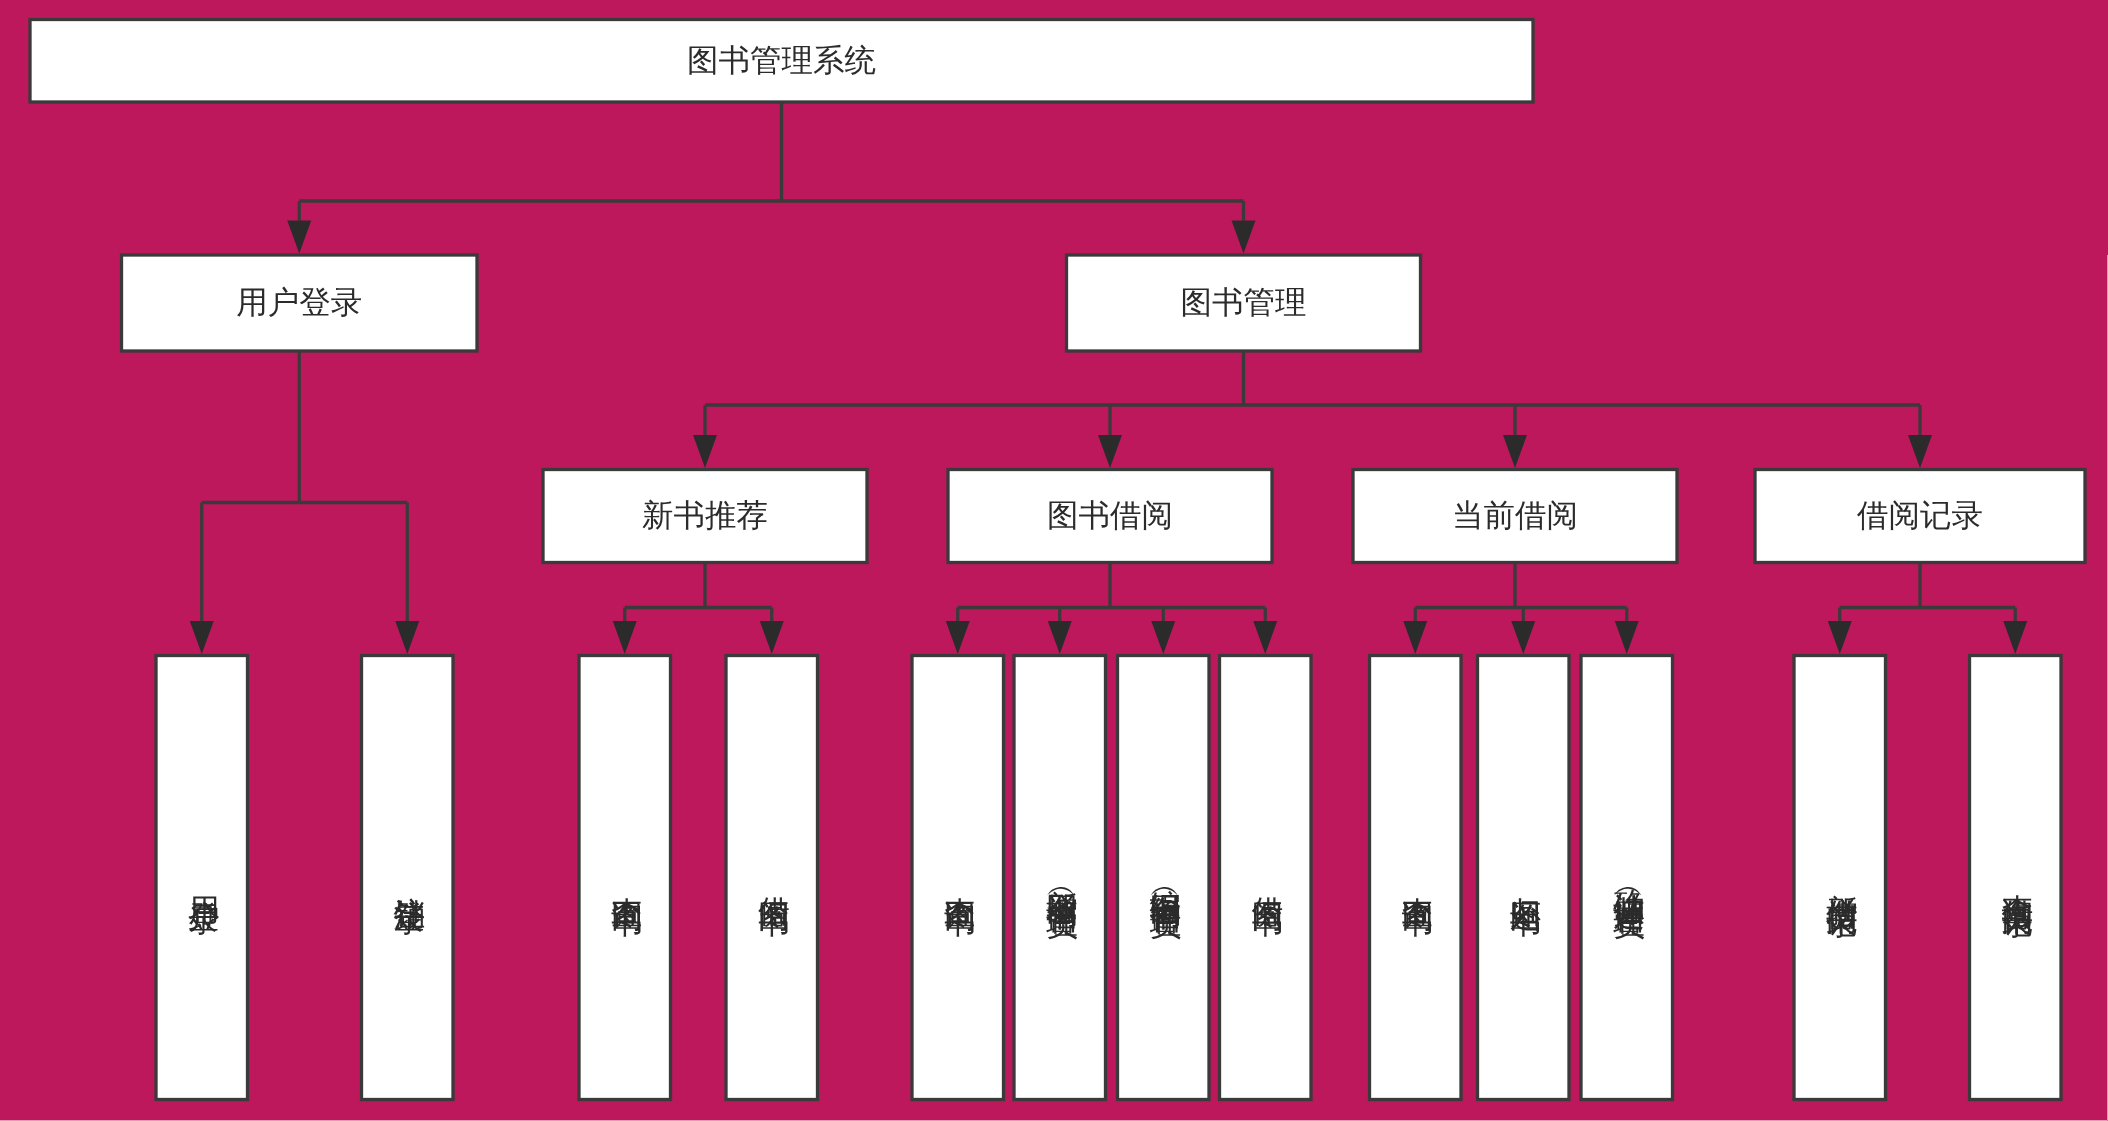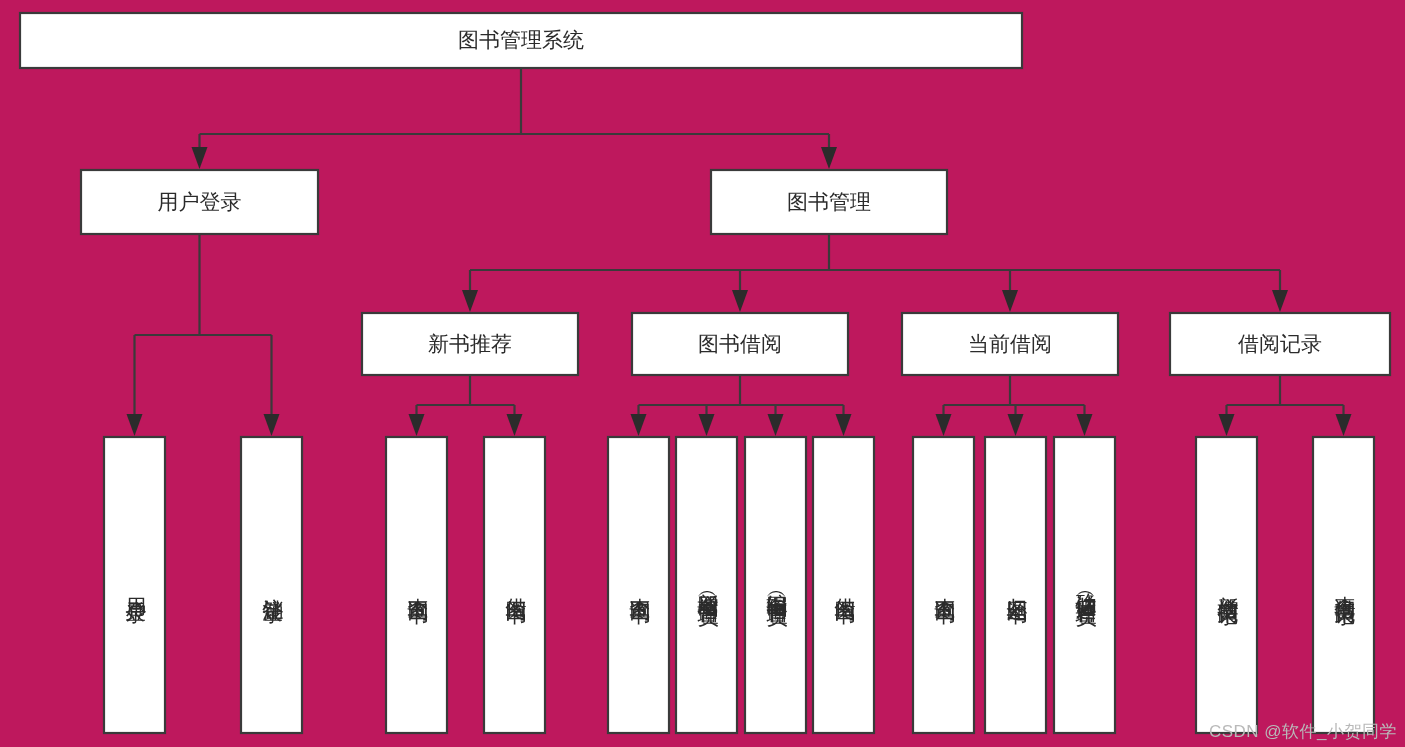--- a/index.html
+++ b/index.html
@@ -224,15 +224,14 @@
           <rect class="node-box" x="1196" y="437" width="61" height="296"></rect>
           <text class="node-label-v" x="1226.5" y="585" writing-mode="tb" glyph-orientation-vertical="0">新增借阅记录</text>
         </g>
         <g>
           <rect class="node-box" x="1313" y="437" width="61" height="296"></rect>
           <text class="node-label-v" x="1343.5" y="585" writing-mode="tb" glyph-orientation-vertical="0">查询借阅记录</text>
         </g>
       </g>
   </svg>
 
-  <div class="watermark">CSDN @软件_小贺同学</div>
 
 </div>
 
 </body></html>

